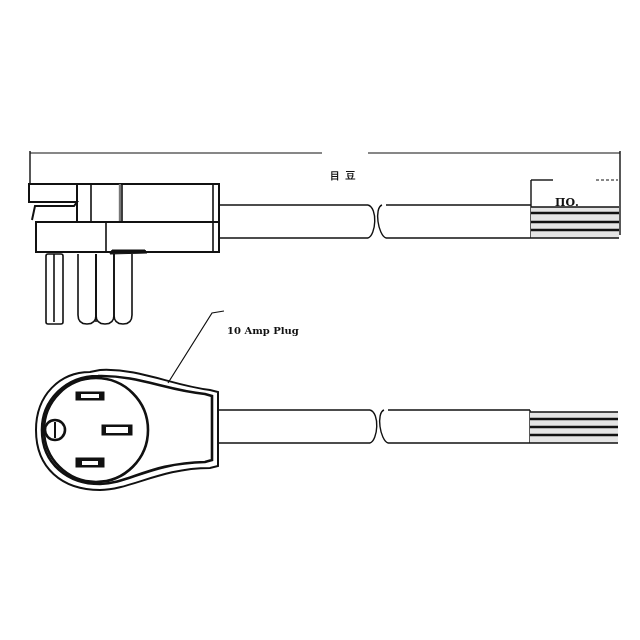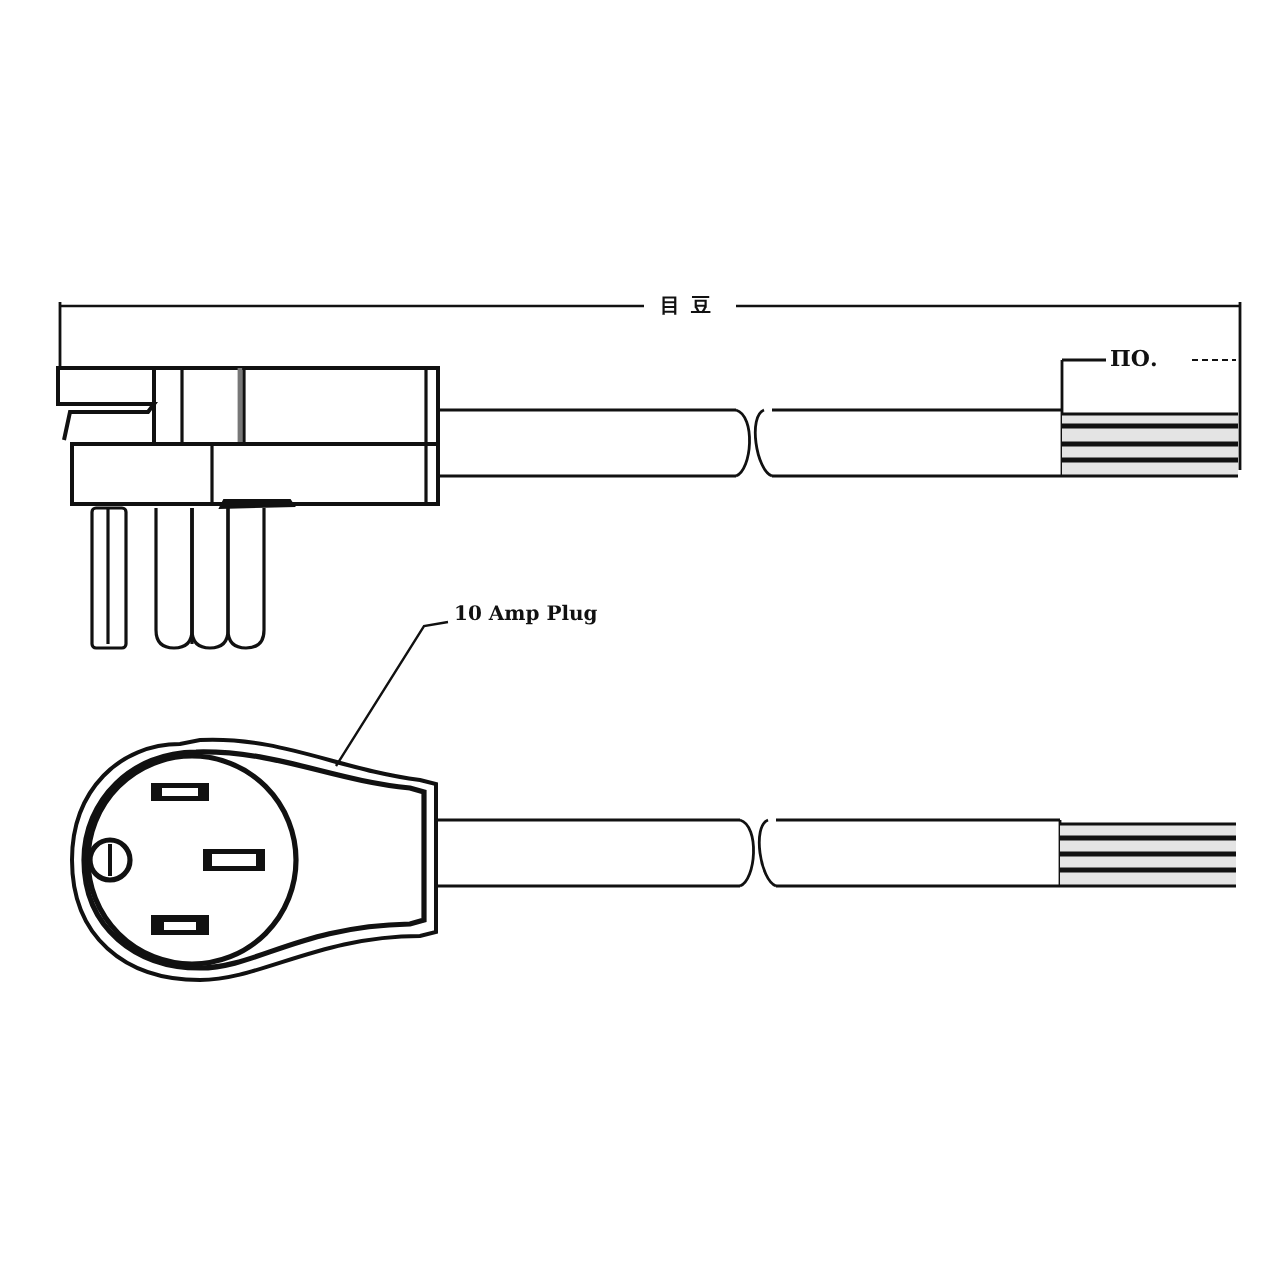--- a/index.html
+++ b/index.html
@@ -1,20 +1,20 @@
 <!DOCTYPE html>
 <html><head>
   <meta charset="utf-8">
   <style>
     html, body { margin: 0; padding: 0; background: #ffffff; }
     body { width: 640px; height: 640px; position: relative; overflow: hidden;
            font-family: "DejaVu Sans", sans-serif; }
     svg { position: absolute; left: 0; top: 0; }
     .lbl { position: absolute; font-family: "DejaVu Serif", serif; font-weight: bold;
-           color: #111; white-space: nowrap; }
+           color: #111; white-space: nowrap; margin-top: 23px; }
     .dim-label { left: 330px; top: 146px; font-size: 10px; letter-spacing: 1px; }
     .strip-label { left: 555px; top: 173px; font-size: 11px; }
     .callout-label { left: 227px; top: 302px; font-size: 10px; text-align: right; }
   </style>
 </head>
 <body>
 
 <svg width="640" height="640" viewBox="0 0 640 640" xmlns="http://www.w3.org/2000/svg" fill="none" stroke="#111" stroke-width="1.6">
 
   <g>

